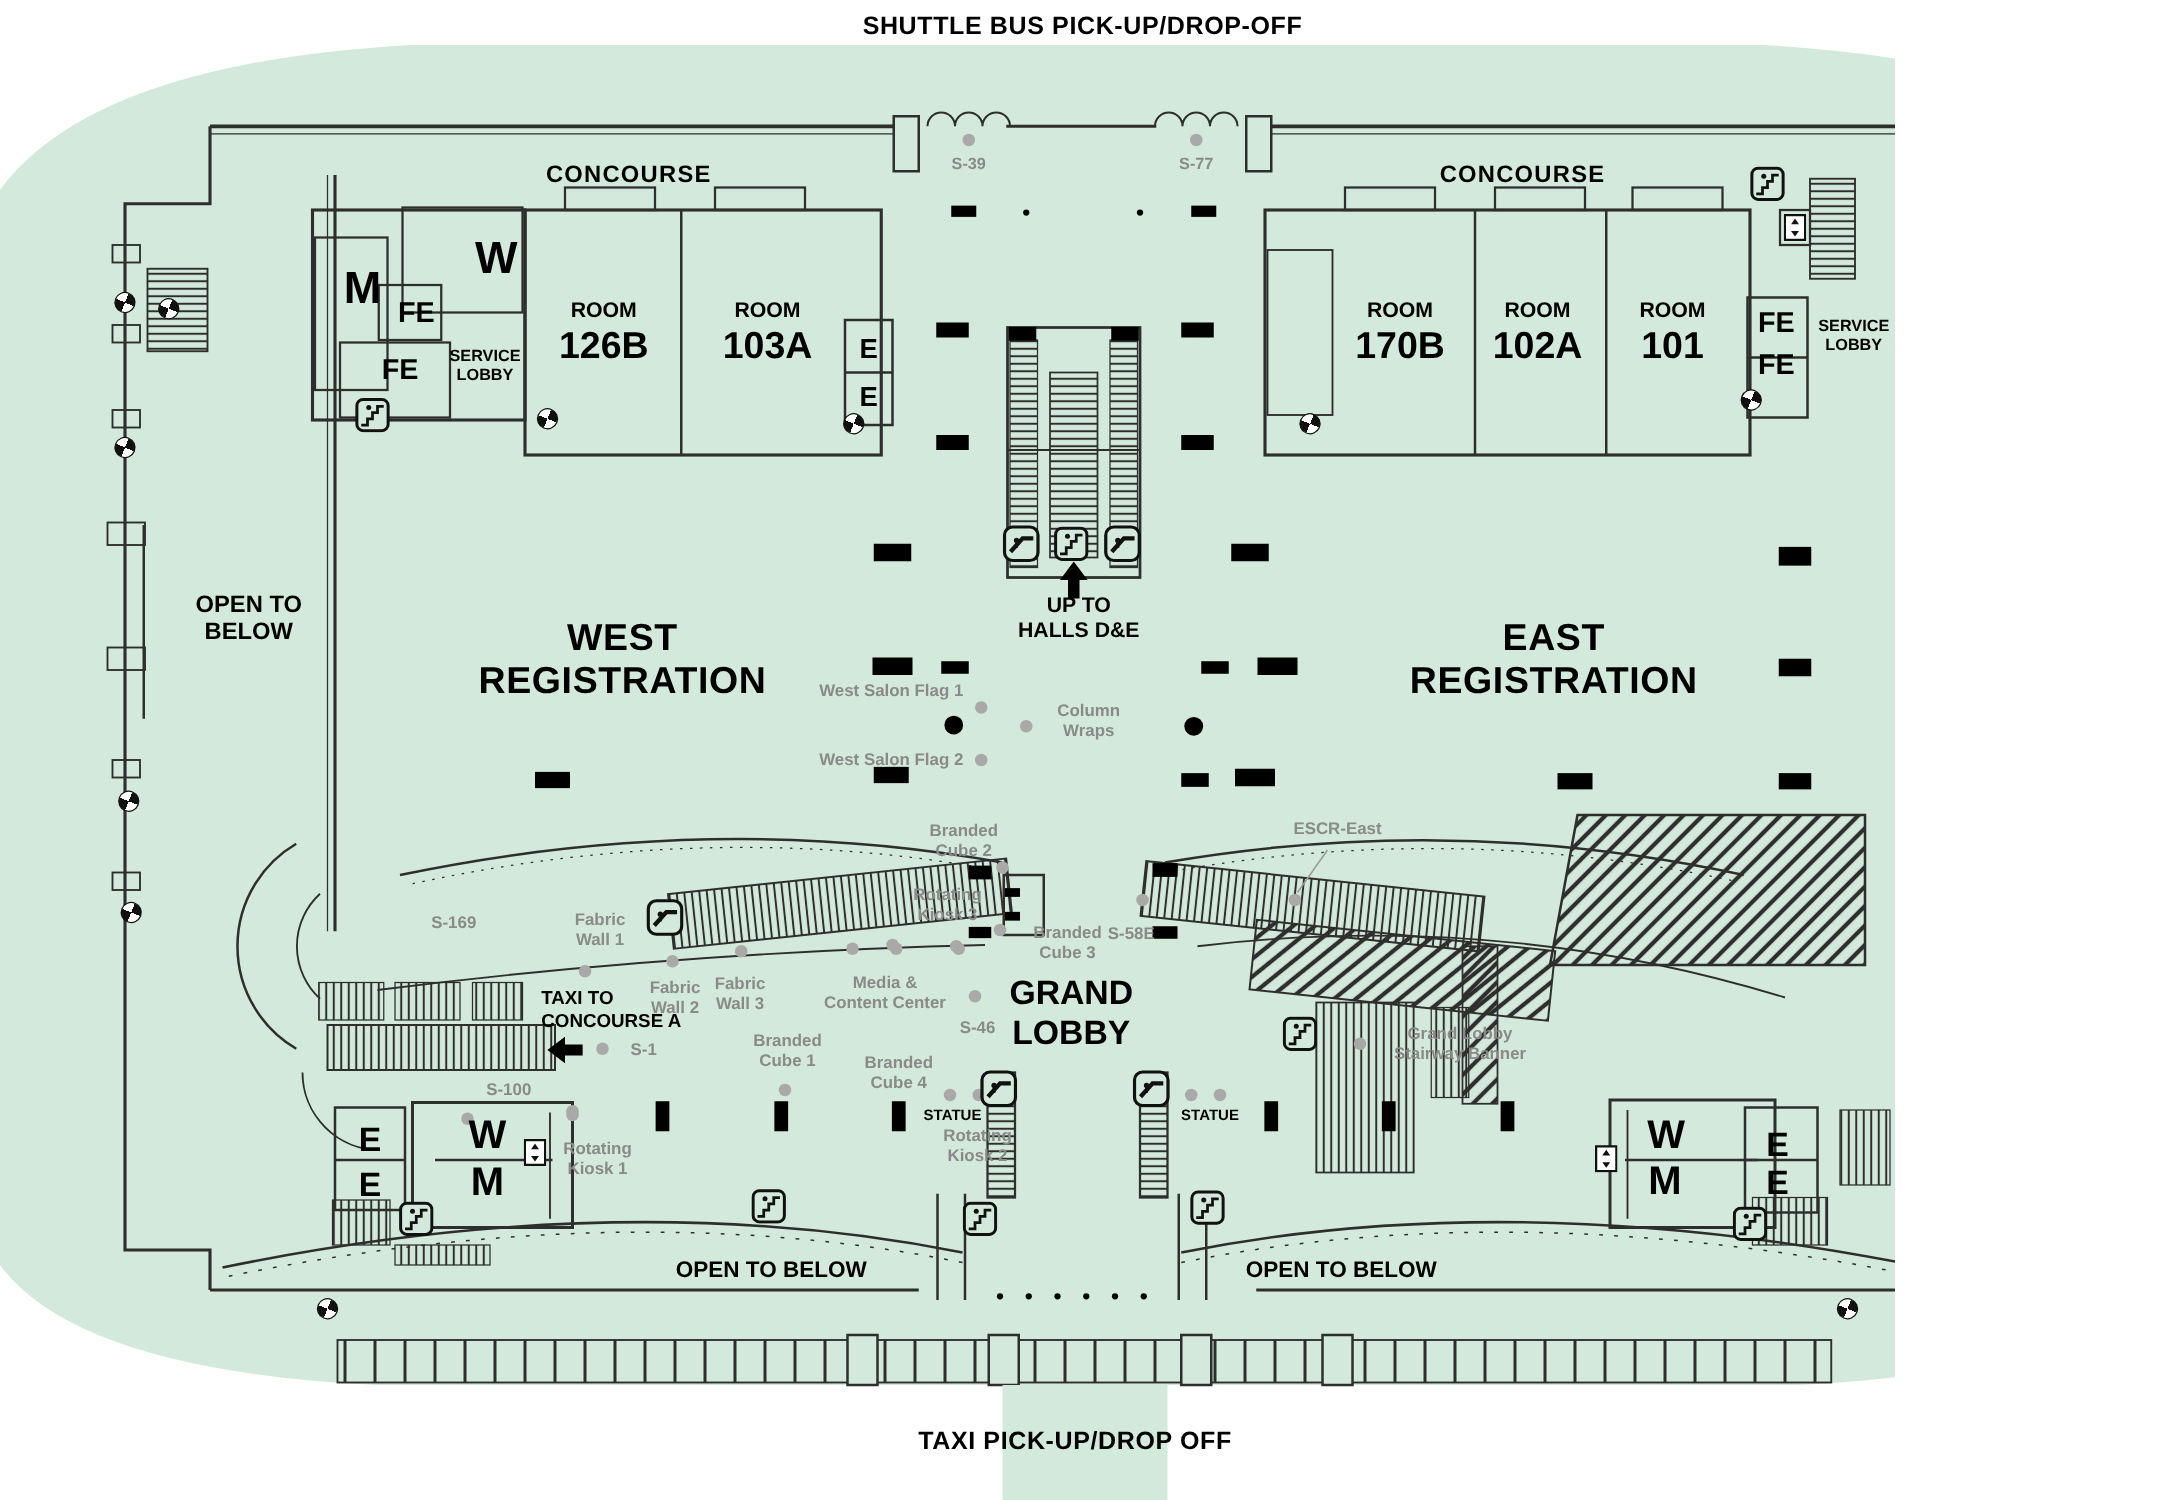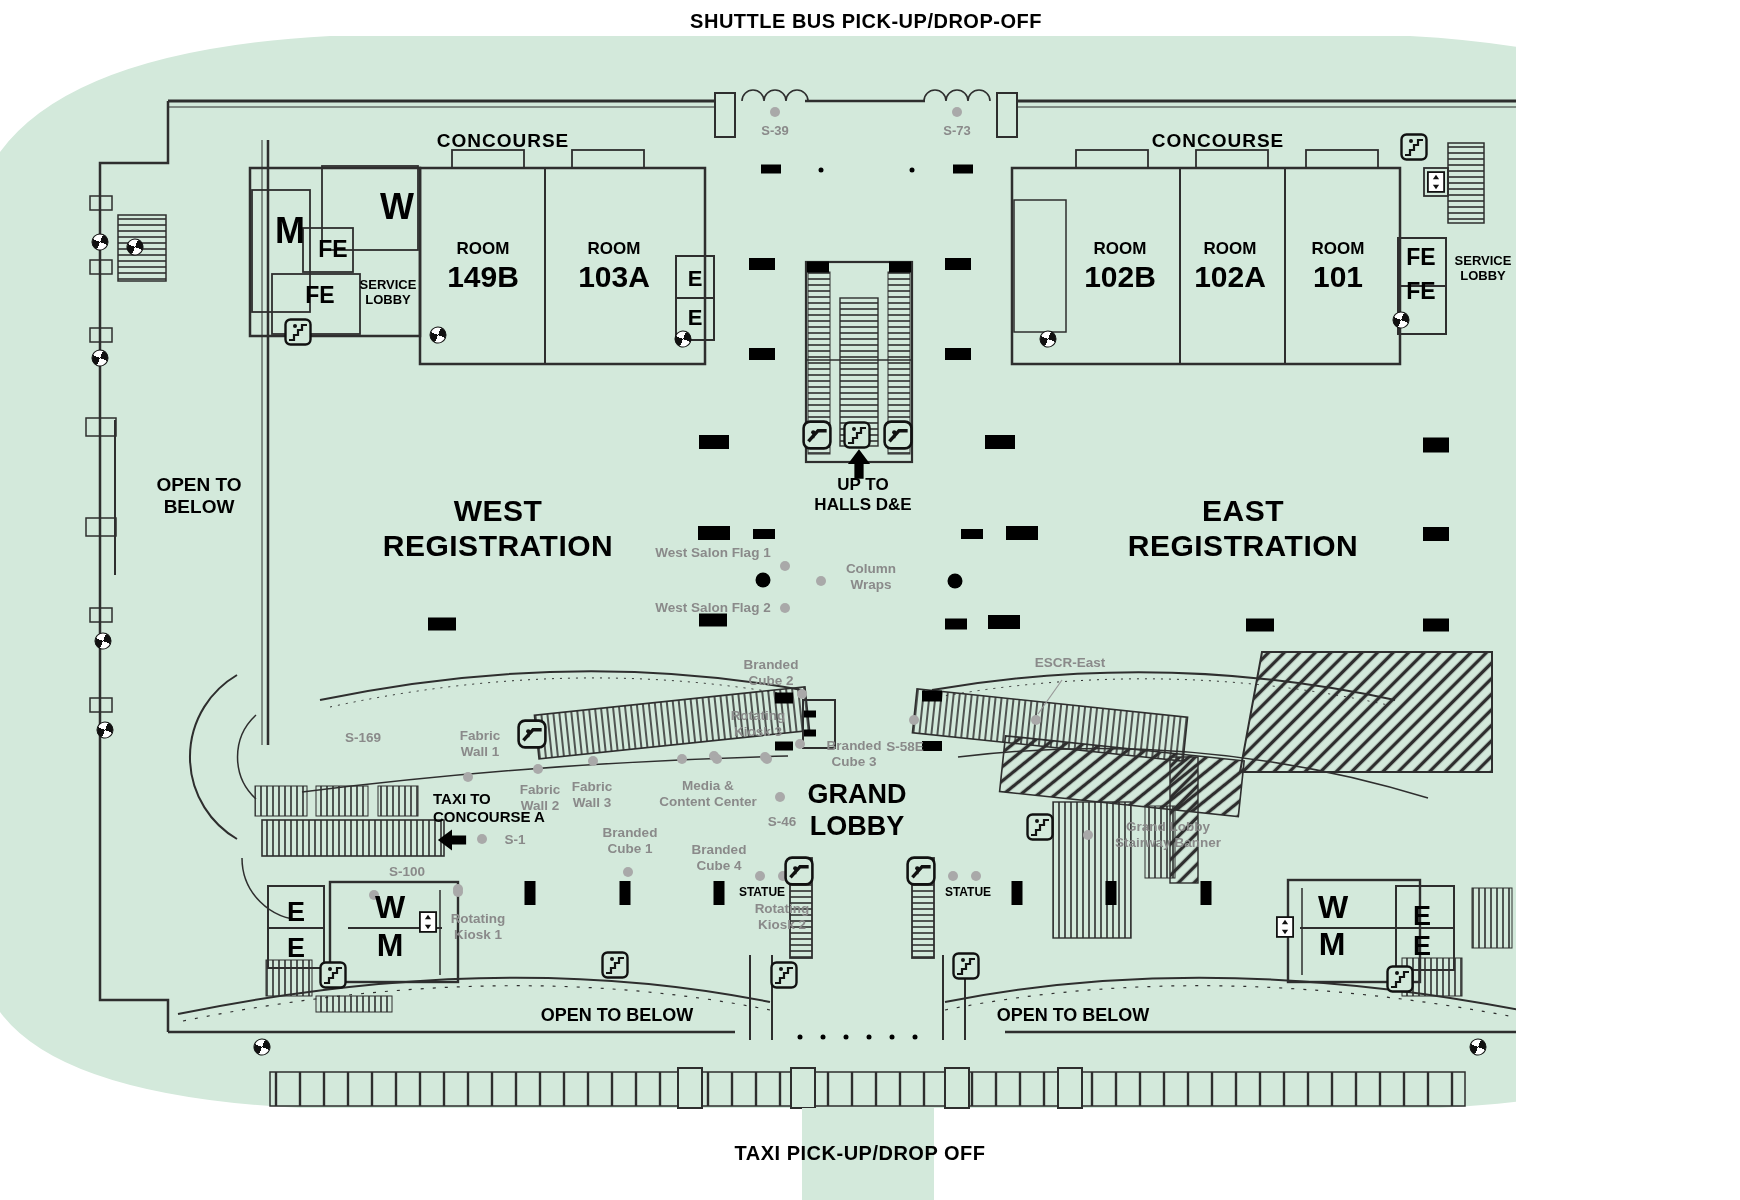--- a/index.html
+++ b/index.html
@@ -368,33 +368,33 @@
       <div class="icon wheel" style="left: 262px; top: 1047px;"></div>
       <div class="icon wheel" style="left: 1478px; top: 1047px;"></div>
     </div>
   <div id="greentab"></div>
   <div id="label-layer">
       <div class="lbl" style="left: 866px; top: 22px; font-size: 20px; letter-spacing: 0.5px;">SHUTTLE BUS PICK-UP/DROP-OFF</div>
       <div class="lbl" style="left: 860px; top: 1154px; font-size: 20px; letter-spacing: 0.5px;">TAXI PICK-UP/DROP OFF</div>
       <div class="lbl" style="left: 503px; top: 141px; font-size: 19px; letter-spacing: 1px;">CONCOURSE</div>
       <div class="lbl" style="left: 1218px; top: 141px; font-size: 19px; letter-spacing: 1px;">CONCOURSE</div>
       <div class="lbl gray" style="left: 775px; top: 131px; font-size: 13px;">S-39</div>
-      <div class="lbl gray" style="left: 957px; top: 131px; font-size: 13px;">S-73</div>
+      <div class="lbl gray" style="left: 957px; top: 131px; font-size: 13px;">S-77</div>
       <div class="lbl" style="left: 290px; top: 231px; font-size: 36px;">M</div>
       <div class="lbl" style="left: 397px; top: 207px; font-size: 36px;">W</div>
       <div class="lbl" style="left: 333px; top: 250px; font-size: 23px;">FE</div>
       <div class="lbl" style="left: 320px; top: 296px; font-size: 23px;">FE</div>
       <div class="lbl" style="left: 388px; top: 292px; font-size: 13px;">SERVICE
 LOBBY</div>
       <div class="lbl" style="left: 483px; top: 249px; font-size: 17px;">ROOM</div>
-      <div class="lbl" style="left: 483px; top: 277px; font-size: 30px;">149B</div>
+      <div class="lbl" style="left: 483px; top: 277px; font-size: 30px;">126B</div>
       <div class="lbl" style="left: 614px; top: 249px; font-size: 17px;">ROOM</div>
       <div class="lbl" style="left: 614px; top: 277px; font-size: 30px;">103A</div>
       <div class="lbl" style="left: 1120px; top: 249px; font-size: 17px;">ROOM</div>
-      <div class="lbl" style="left: 1120px; top: 277px; font-size: 30px;">102B</div>
+      <div class="lbl" style="left: 1120px; top: 277px; font-size: 30px;">170B</div>
       <div class="lbl" style="left: 1230px; top: 249px; font-size: 17px;">ROOM</div>
       <div class="lbl" style="left: 1230px; top: 277px; font-size: 30px;">102A</div>
       <div class="lbl" style="left: 1338px; top: 249px; font-size: 17px;">ROOM</div>
       <div class="lbl" style="left: 1338px; top: 277px; font-size: 30px;">101</div>
       <div class="lbl" style="left: 1421px; top: 258px; font-size: 23px;">FE</div>
       <div class="lbl" style="left: 1421px; top: 292px; font-size: 23px;">FE</div>
       <div class="lbl" style="left: 1483px; top: 268px; font-size: 13px;">SERVICE
 LOBBY</div>
       <div class="lbl" style="left: 695px; top: 279px; font-size: 22px;">E</div>
       <div class="lbl" style="left: 695px; top: 318px; font-size: 22px;">E</div>

